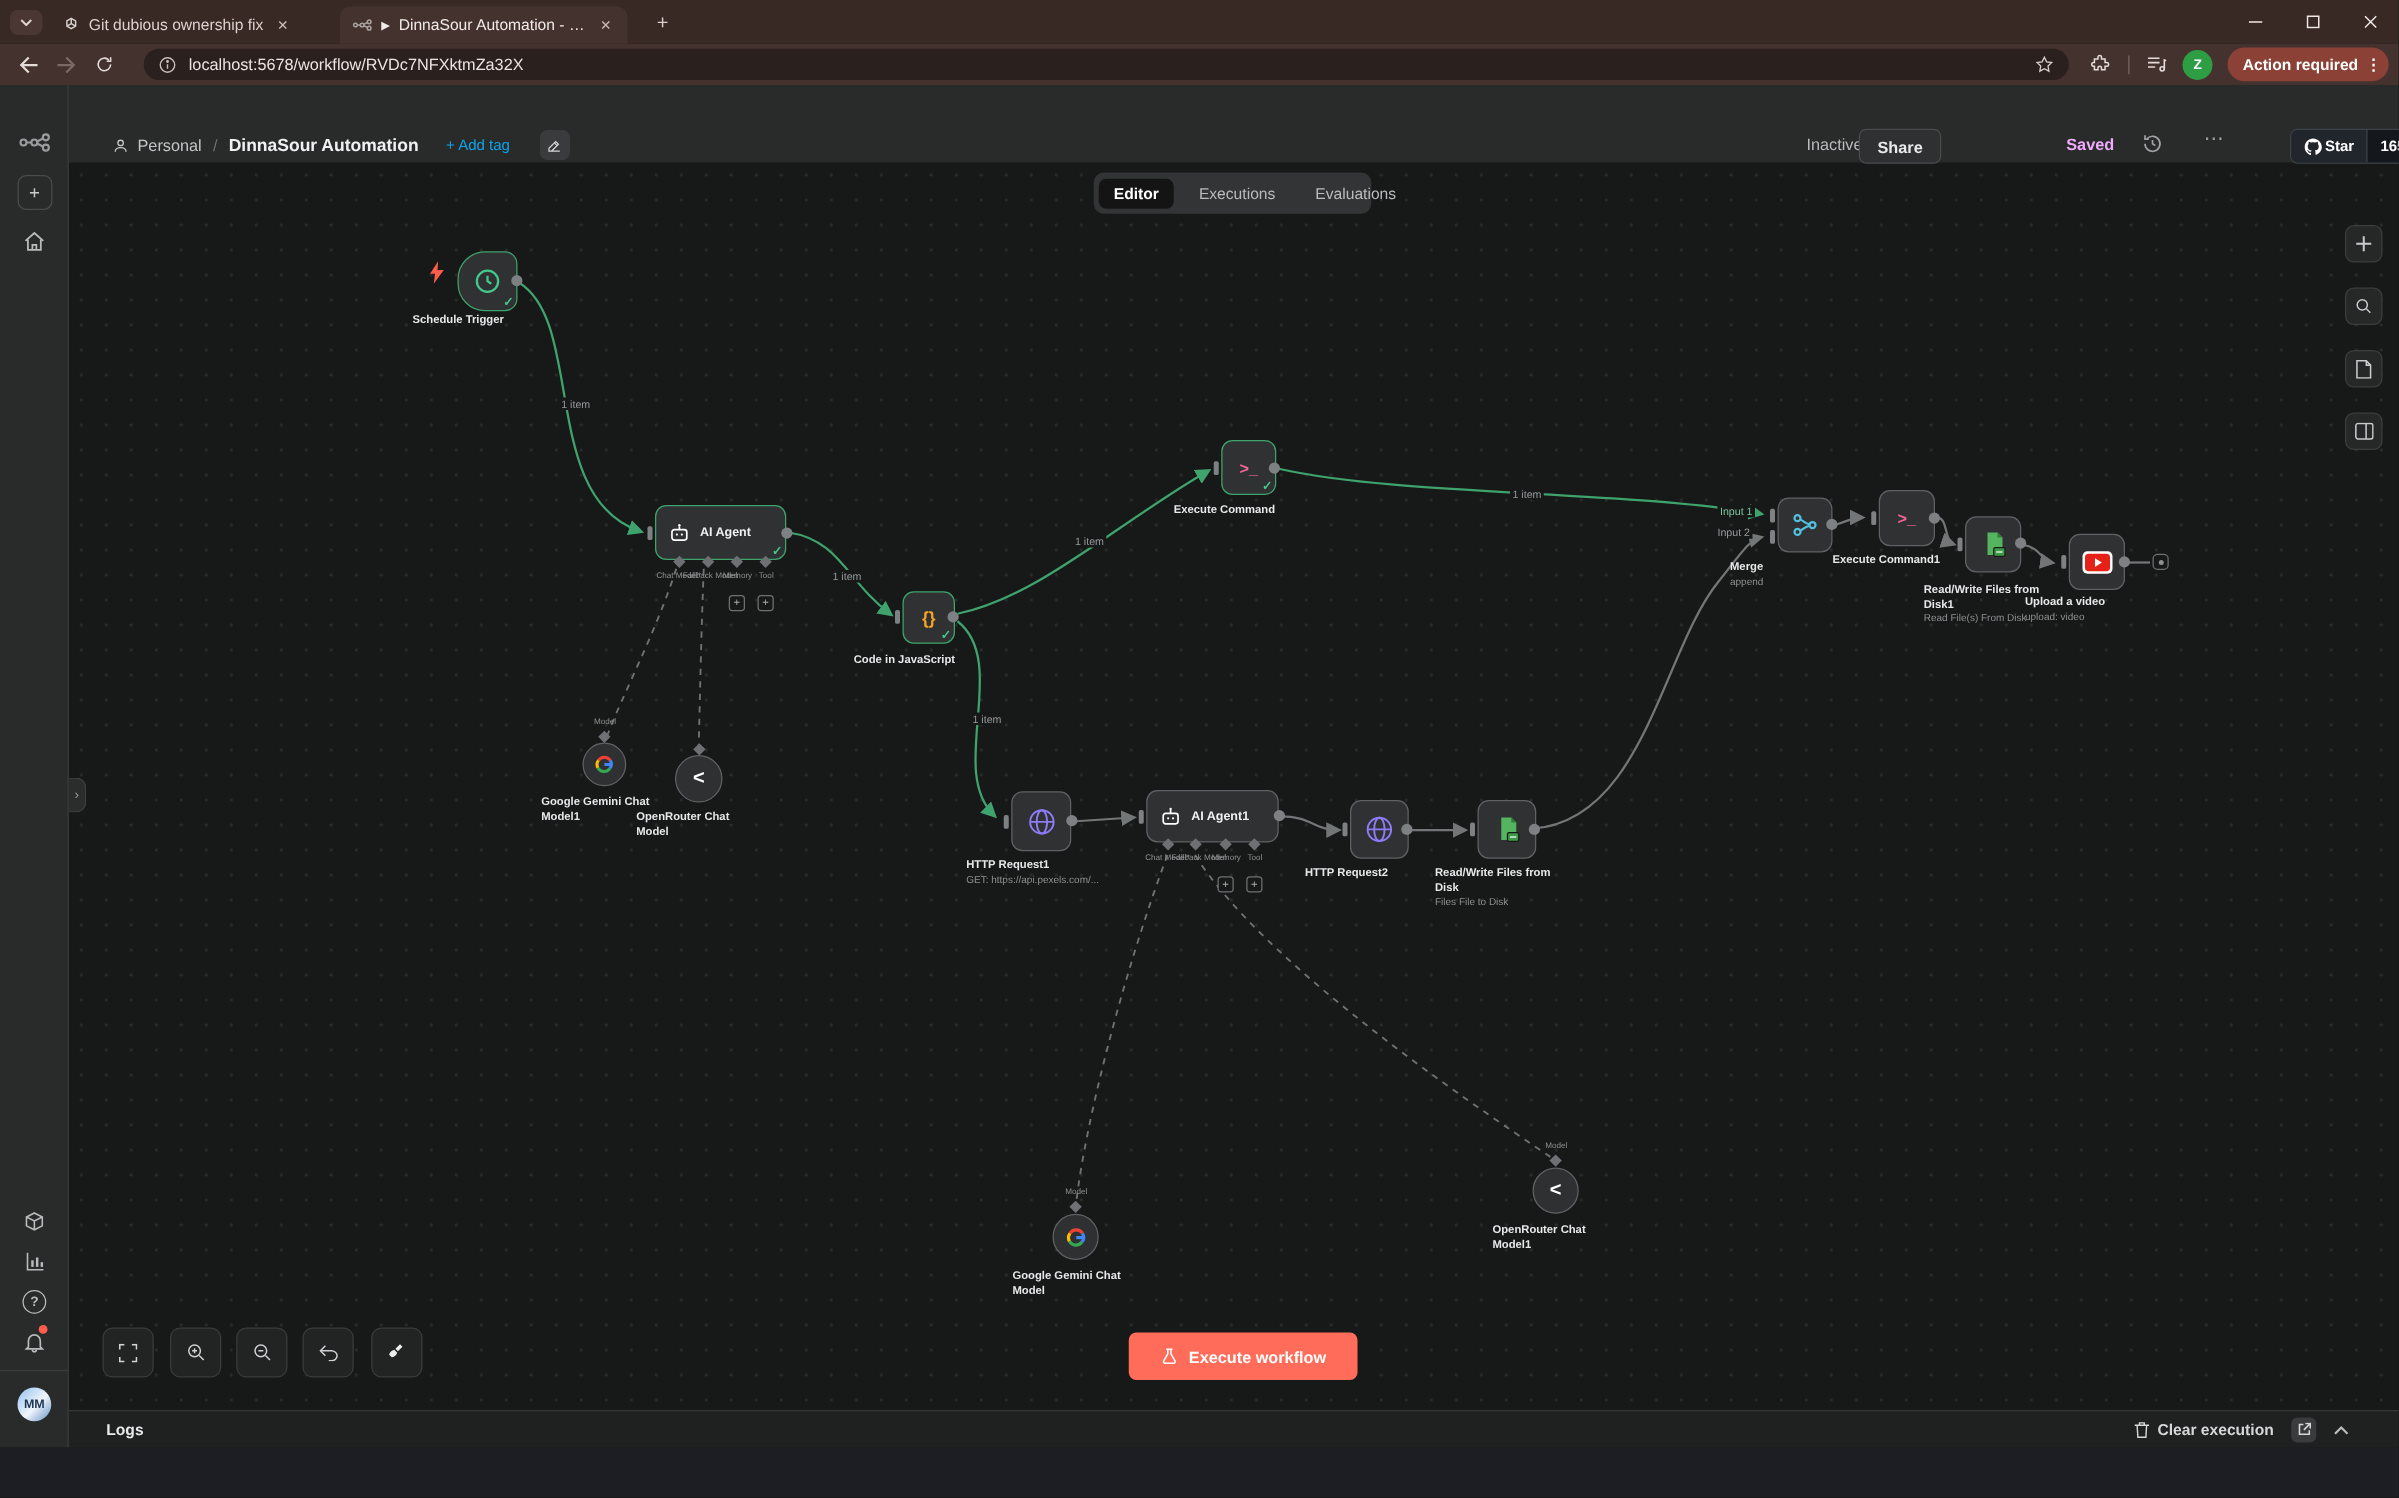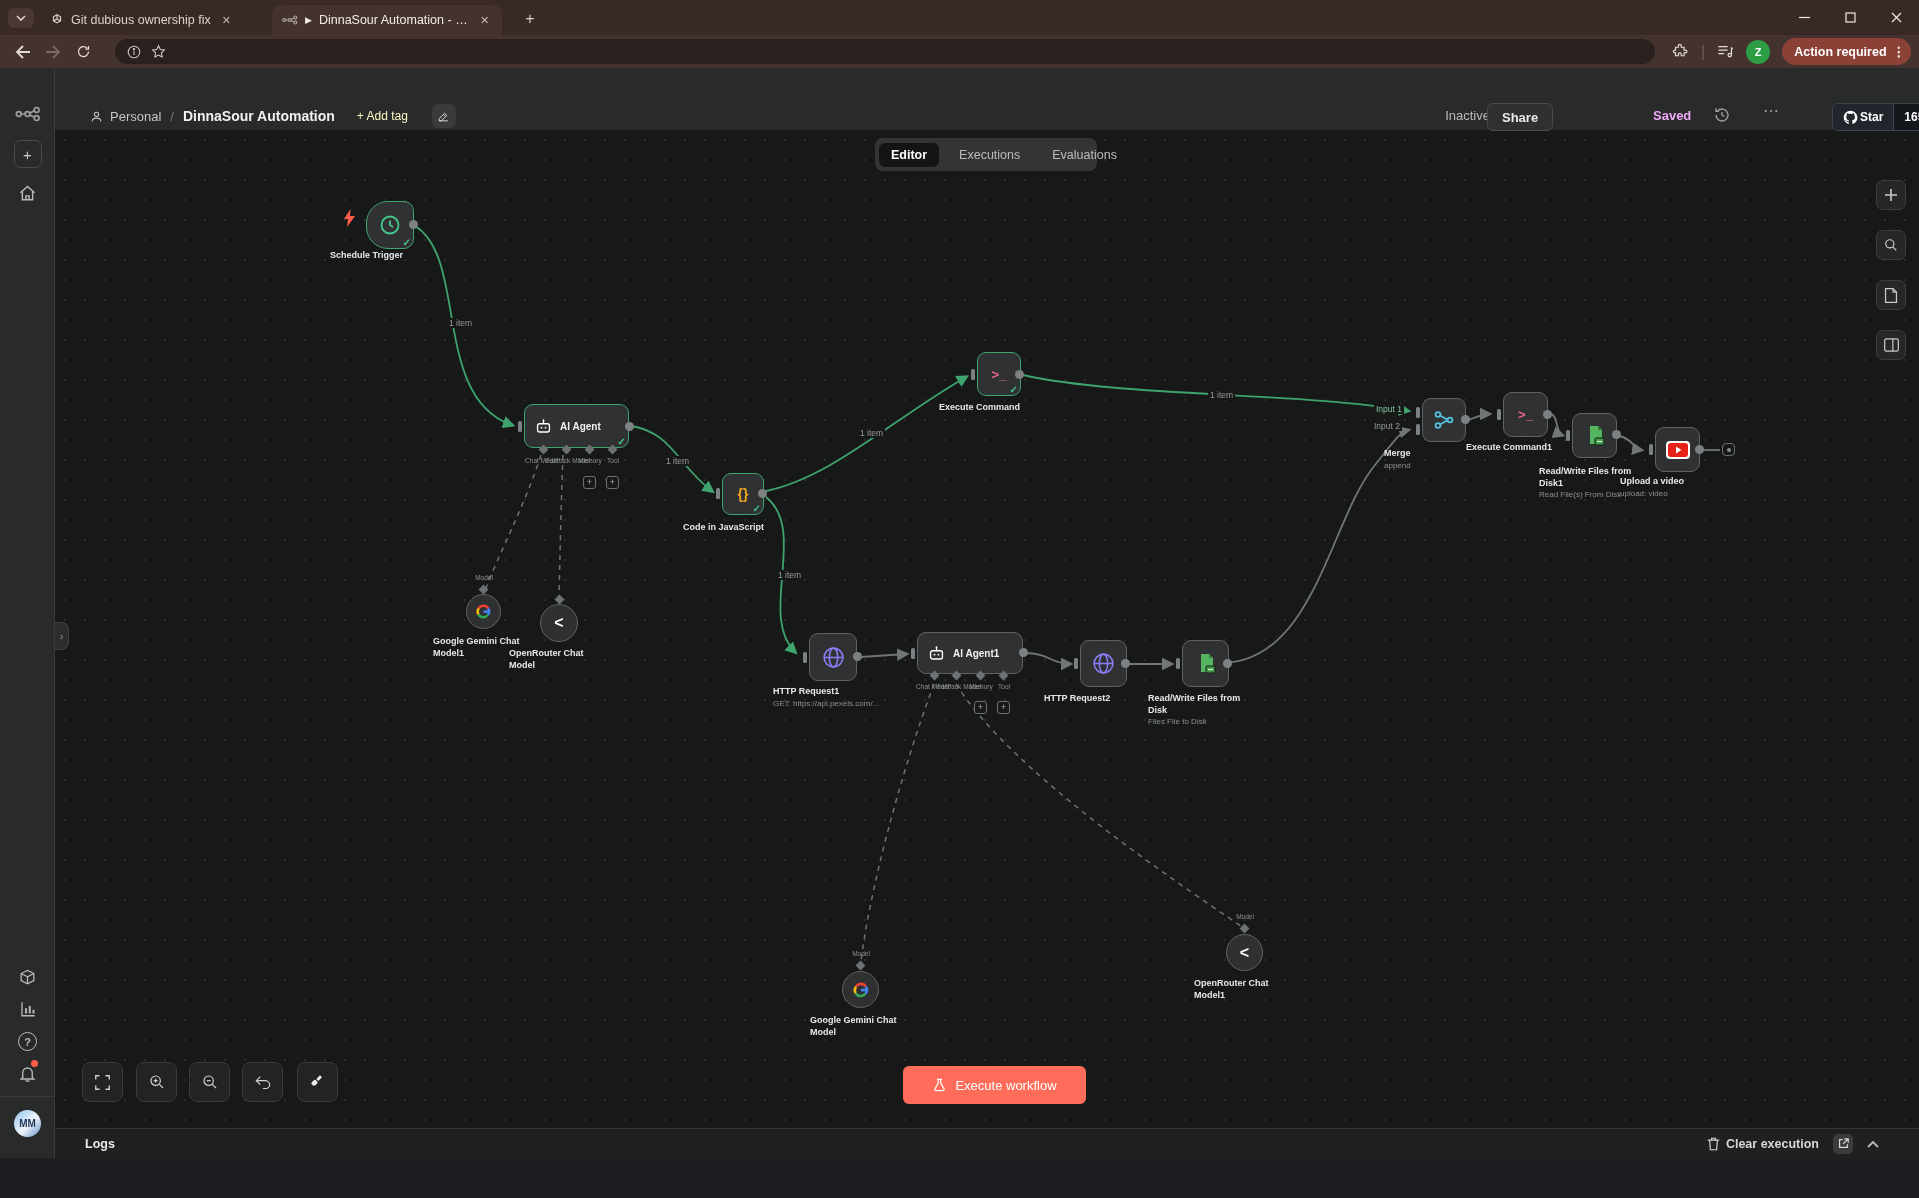--- a/index.html
+++ b/index.html
@@ -48,21 +48,21 @@
 .pout{position:absolute;width:9px;height:9px;border-radius:50%;background:#7e8183;z-index:4}
 .pin{position:absolute;width:4px;height:11px;border-radius:1.5px;background:#7e8183;z-index:4}
 .dia{position:absolute;width:7px;height:7px;background:#6e7173;transform:rotate(45deg);z-index:4}
 .iolab{position:absolute;font-size:6.5px;color:#8d9091;white-space:nowrap;transform:translateX(-50%);z-index:3}
 .plusbox{position:absolute;width:13px;height:13px;border:1.4px solid #6e7173;border-radius:3px;color:#a9abad;font-size:9px;line-height:10px;text-align:center;z-index:3;background:#171818}
 .cnode{position:absolute;border-radius:50%;background:#2f3031;border:1.8px solid #5f6264;display:flex;align-items:center;justify-content:center;z-index:3}
 .elabel{position:absolute;font-size:8.5px;color:#979a9c;z-index:2;background:#171818;padding:0 2px}
 .agent-title{font-size:10px;font-weight:700;color:#f0f1f2;margin-left:7px}
 .fbtn{position:absolute;width:30px;height:30px;background:#262727;border:1px solid #3c3d3e;border-radius:7px;display:flex;align-items:center;justify-content:center;color:#c9cbcd;z-index:5}
 .cbtn{position:absolute;width:41px;height:40px;background:#222323;border:1px solid #3a3b3c;border-radius:8px;display:flex;align-items:center;justify-content:center;color:#cfd1d3;z-index:5}
-.exec{position:absolute;left:903px;top:998px;width:183px;height:38px;background:#ff6d5a;border-radius:6px;display:flex;align-items:center;justify-content:center;gap:8px;color:#fff;font-size:13px;font-weight:400;z-index:5}
+.exec{position:absolute;left:903px;top:998px;width:183px;height:38px;background:#ff6d5a;border-radius:6px;display:flex;align-items:center;justify-content:center;gap:8px;color:#fff;font-size:13px;font-weight:700;z-index:5}
 .logsbar{position:absolute;left:55px;top:1060px;width:1864px;height:30px;background:#1f2020;border-top:1px solid #353636;display:flex;align-items:center;z-index:6}
 .collapse{position:absolute;left:55px;top:554px;width:14px;height:28px;background:#2b2c2c;border:1px solid #3f4041;border-left:none;border-radius:0 8px 8px 0;display:flex;align-items:center;justify-content:center;color:#9a9c9e;font-size:11px;z-index:6}
 
 .taskbar{position:absolute;left:0;top:1158px;width:1919px;height:40px;background:#1d1e24;z-index:10}
 </style>
 </head>
 <body>
 
 <div class="tabstrip">
   <div class="tabsearch">
@@ -131,20 +131,21 @@
       </svg>
     </div>
   <div class="omnibox">
     <span>
         <svg width="14" height="14" viewBox="0 0 16 16" fill="none" stroke="#c9bdb9" stroke-width="1.3">
           <circle cx="8" cy="8" r="6.6"></circle>
           <line x1="8" y1="7.2" x2="8" y2="11.4"></line>
           <circle cx="8" cy="4.8" r="0.7" fill="#c9bdb9"></circle>
         </svg>
       </span>
+    <span class="url">localhost:5678/workflow/RVDc7NFXktmZa32X</span>
     <span>
         <svg width="15" height="15" viewBox="0 0 24 24" fill="none" stroke="#d9cecb" stroke-width="1.7">
           <path d="M12,2.8l2.9,5.9 6.5,0.9 -4.7,4.6 1.1,6.5L12,17.6 6.2,20.7l1.1-6.5L2.6,9.6l6.5-0.9z"></path>
         </svg>
       </span>
   </div>
   <div style="position:absolute;left:1672px;display:flex;align-items:center;gap:12px">
     <span>
         <svg width="17" height="17" viewBox="0 0 24 24" fill="none" stroke="#e5dcd9" stroke-width="1.7">
           <path d="M9,4a2,2 0 0 1 4,0v2h4v4h2a2,2 0 0 1 0,4h-2v4h-4v-2a2,2 0 0 0 -4,0v2H5v-4H4a2,2 0 0 1 0,-4h1V6h4z"></path>
@@ -486,21 +487,21 @@
     <div class="crumb" style="left:35px">
       <span style="margin-right:7px">
           <svg width="13" height="13" viewBox="0 0 24 24" fill="none" stroke="#c3c5c7" stroke-width="2">
             <circle cx="12" cy="8" r="4"></circle>
             <path d="M4,21c0-4 4-6 8-6s8,2 8,6"></path>
           </svg>
         </span>
       <span>Personal</span>
       <span style="margin:0 9px;color:#6e7173">/</span>
       <span style="color:#f0f1f2;font-weight:700;font-size:14px">DinnaSour Automation</span>
-      <span style="margin-left:22px;color:#fef9c3;font-size:12px">+ Add tag</span>
+      <span style="margin-left:22px;color:#0ea5e9;font-size:12px">+ Add tag</span>
       <span style="margin-left:24px;width:24px;height:24px;background:#3a3b3c;border-radius:6px;display:flex;align-items:center;justify-content:center">
           <svg width="13" height="13" viewBox="0 0 24 24" fill="none" stroke="#d5d7d9" stroke-width="1.8">
             <path d="M4,20h16M4,20v-4L14,6l4,4L8,20z"></path>
             <path d="M12,8l4,4"></path>
           </svg>
         </span>
     </div>
     <span class="abs" style="left:1335px;top:40px;width:100px;text-align:right;font-size:13px;color:#b9bbbd">Inactive</span>
     <div class="toggle abs" style="left:1445px;top:39px">
         <span class="knob"></span>

